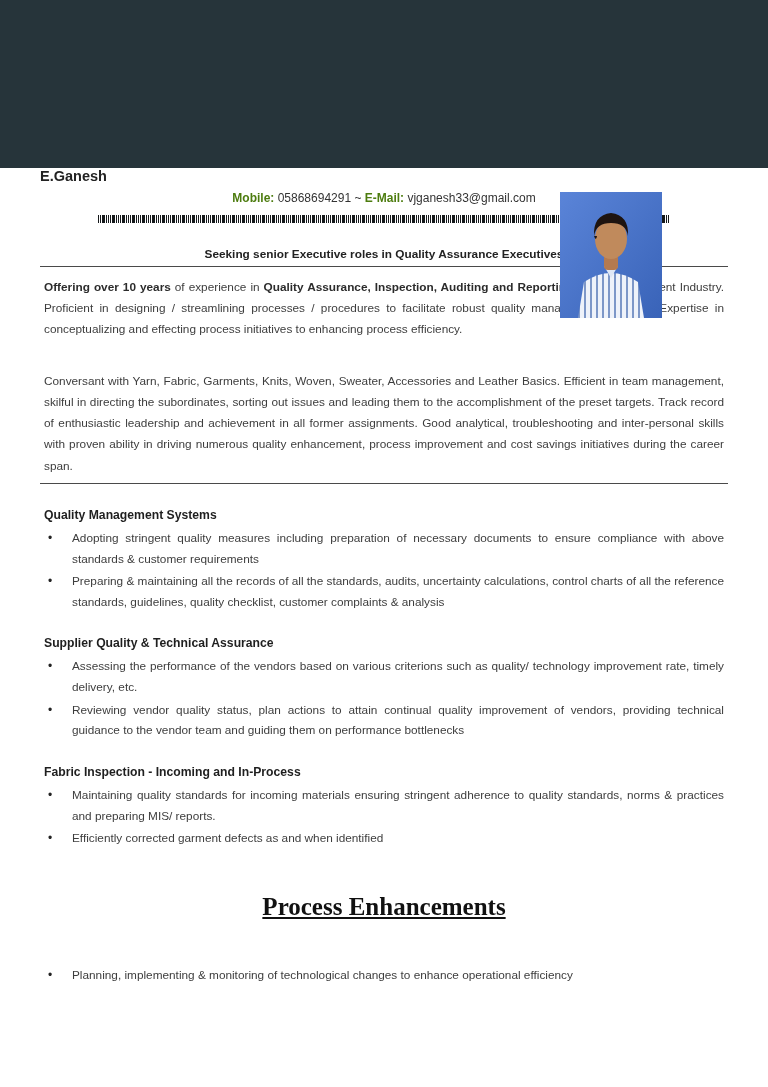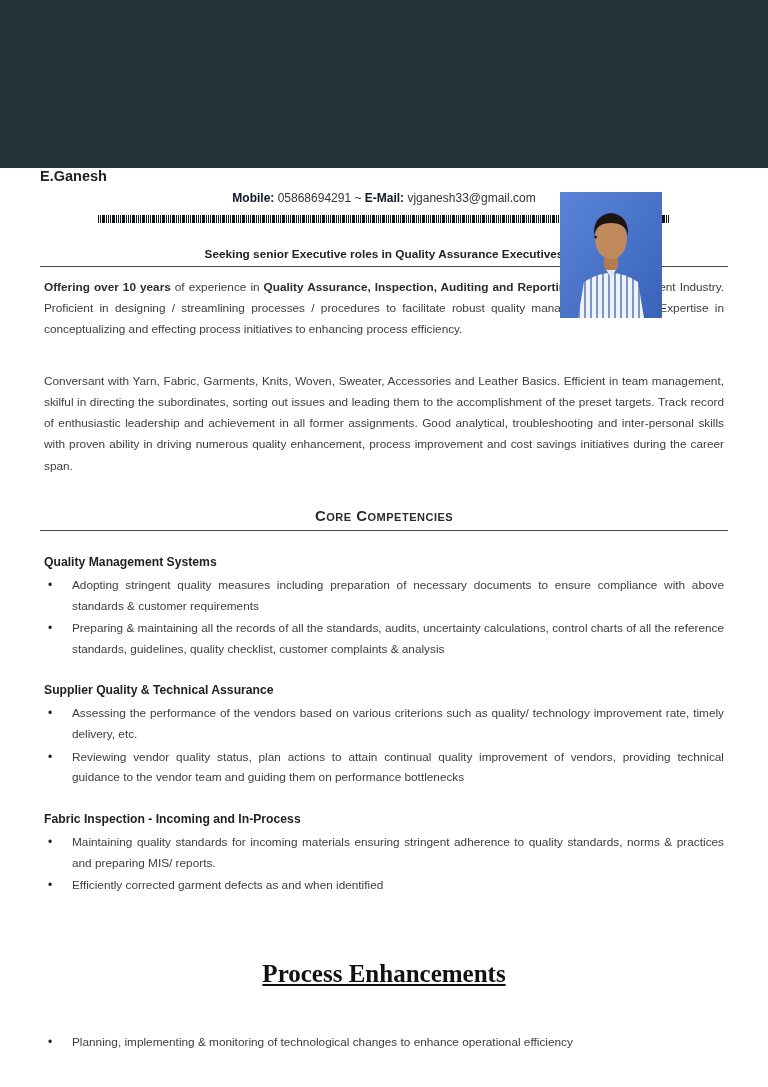--- a/index.html
+++ b/index.html
@@ -24,21 +24,21 @@
 
   
   .name {
     margin-top:132px; text-align:left;
     font-size:14.5px; font-weight:bold; color:#222;
   }
   .contact {
     margin-top:7px; text-align:center;
     font-size:12px; color:#333;
   }
-  .contact .lbl { font-weight:bold; color:#0f172a; }
+  .contact .lbl { font-weight:bold; color:#4d7c0f; }
   .barcode {
     margin:10px auto 0 auto; width:572px; height:8px;
     background:
       repeating-linear-gradient(90deg,#15181a 0px,#15181a 1px,transparent 1px,transparent 2px),
       repeating-linear-gradient(90deg,#15181a 0px,#15181a 1px,transparent 1px,transparent 5px);
   }
   .objective {
     margin-top:24px; text-align:center;
     font-size:11.8px; font-weight:bold; color:#222;
   }
@@ -78,21 +78,21 @@
     width:24px; flex:0 0 24px;
     font-size:12px; line-height:1.75; color:#222;
   }
   .bullet .text {
     flex:1; font-size:11.8px; line-height:1.75;
     text-align:justify; color:#3d3d3d;
   }
 
   
   .process-heading {
-    margin-top:64px; text-align:center;
+    margin-top:44px; text-align:center;
     font-family:"Liberation Serif", serif;
     font-size:25px; font-weight:bold; color:#111;
     text-decoration:underline;
   }
   .process-bullets { margin-top:44px; }
 </style>
 </head>
 <body>
 
 <div class="top-bar"></div>
@@ -130,21 +130,20 @@
   <div class="barcode"></div>
 
   <div class="objective">Seeking senior Executive roles in Quality Assurance Executives</div>
 
   <div class="heading-rule profile-rule"></div>
 
   <p class="para"><b>Offering over 10 years</b><span> of experience in </span><b>Quality Assurance, Inspection, Auditing and Reporting</b><span> majorly in garment  Industry. Proficient in designing / streamlining processes / procedures to facilitate robust quality management systems. Expertise in conceptualizing and effecting process initiatives to enhancing process efficiency.</span></p>
 
   <p class="para second">Conversant with Yarn, Fabric, Garments, Knits, Woven, Sweater, Accessories and Leather Basics. Efficient in team management, skilful in directing the subordinates, sorting out issues and leading them to the accomplishment of the preset targets. Track record of enthusiastic leadership and achievement in all former assignments. Good analytical, troubleshooting and inter-personal skills with proven ability in driving numerous quality enhancement, process improvement and cost savings initiatives during the career span.</p>
 
-  <div class="section-heading core-heading">Core Competencies</div>
   <div class="heading-rule core-rule"></div>
 
   <div class="group-title">Quality Management Systems</div>
   <div class="bullet-list">
     <div class="bullet">
       <span class="marker">•</span>
       <span class="text">Adopting stringent quality measures including preparation of necessary documents to ensure compliance with above standards &amp; customer requirements</span>
     </div>
     <div class="bullet">
       <span class="marker">•</span>

